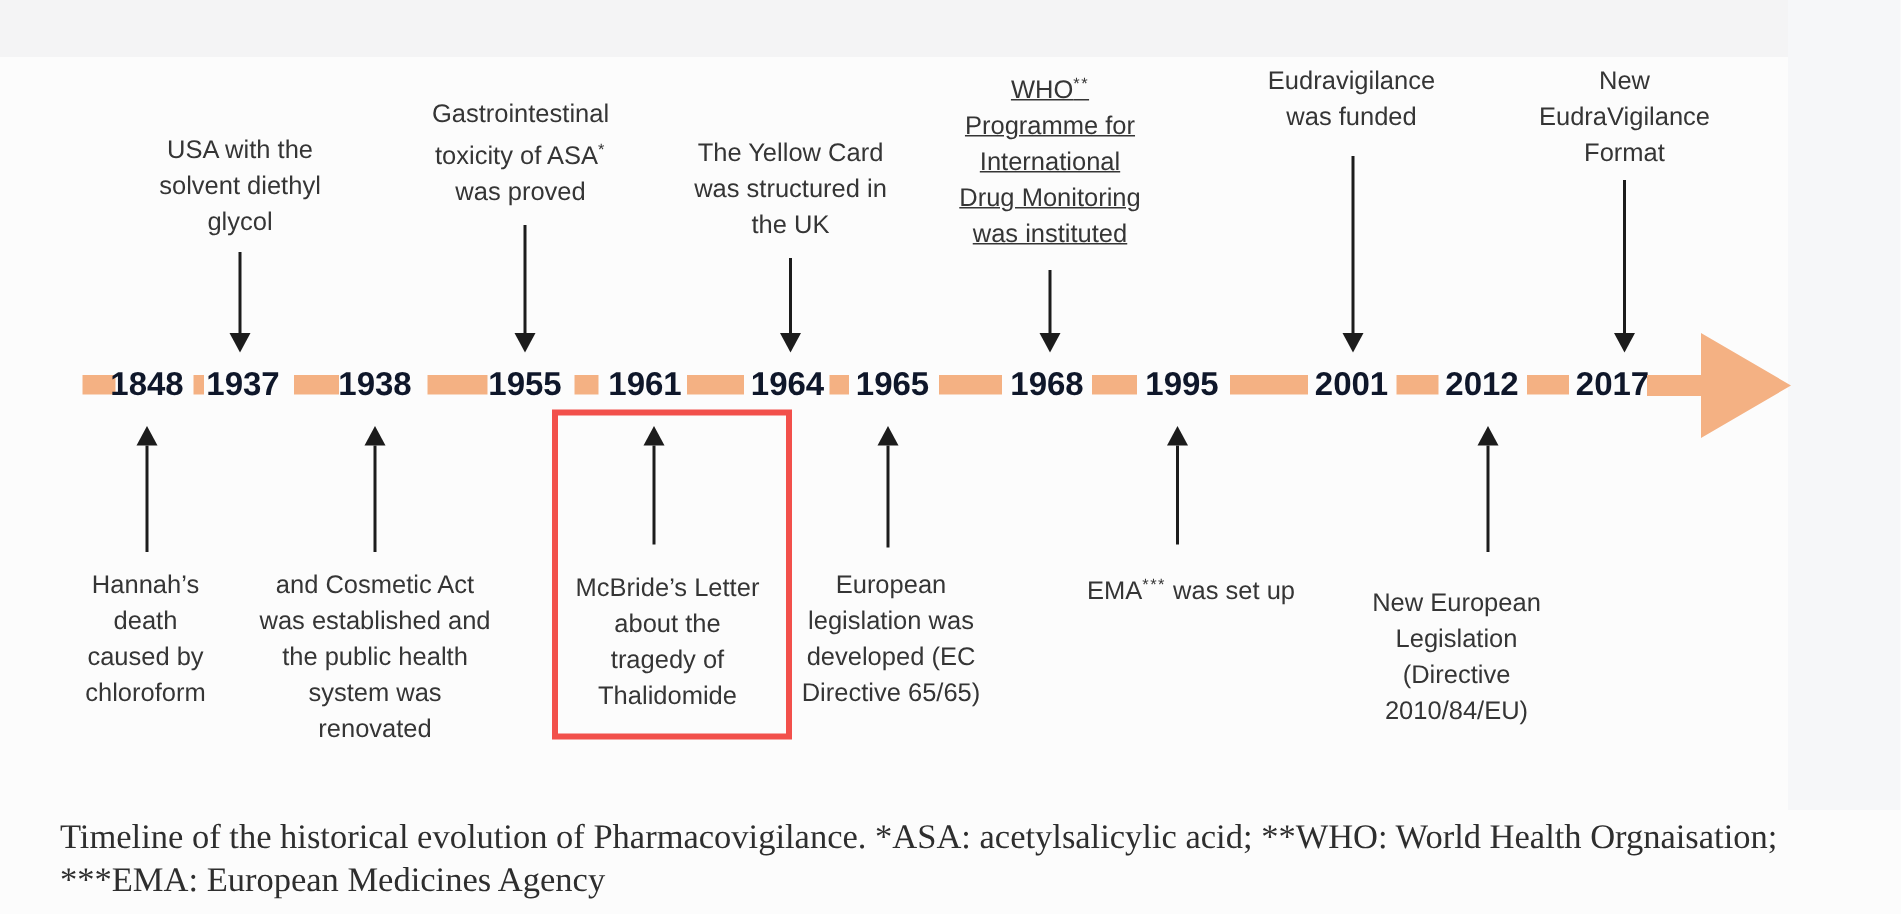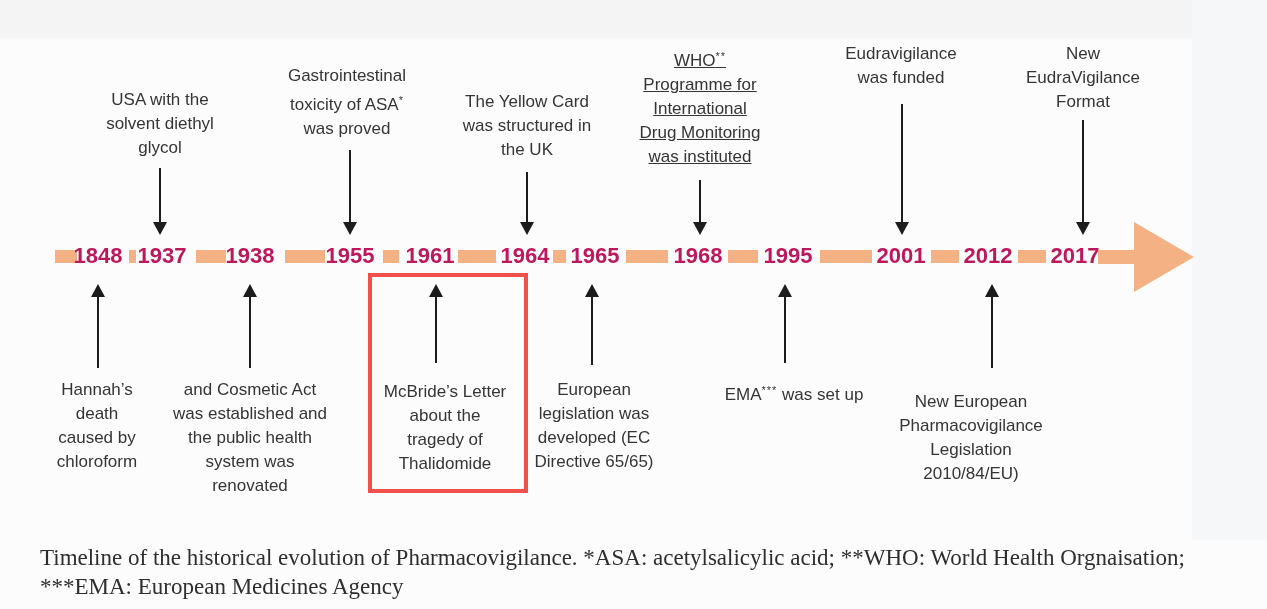--- a/index.html
+++ b/index.html
@@ -7,21 +7,21 @@
     position:relative;width:1267px;height:609px;overflow:hidden;
     background:#fcfcfc;font-family:"Liberation Sans",sans-serif;color:#3a3a3a;
   }
   .band-top{position:absolute;left:0;top:0;width:1267px;height:38px;background:#f4f4f5;}
   .band-right{position:absolute;left:1192px;top:0;width:75px;height:540px;background:#f6f7f9;}
 
   
   .dash{position:absolute;top:250px;height:13px;background:#f4b183;}
   .year{
     position:absolute;top:243px;transform:translateX(-50%);
-    font-size:22px;font-weight:bold;color:#be185d;white-space:nowrap;line-height:26px;
+    font-size:22px;font-weight:bold;color:#0f172a;white-space:nowrap;line-height:26px;
   }
   .big-arrow{position:absolute;left:1098px;top:216px;}
 
   
   .evt{position:absolute;transform:translateX(-50%);text-align:center;
        font-size:17px;line-height:24px;color:#353535;}
   .evt .line{white-space:nowrap;}
   .sup{font-size:11px;vertical-align:6px;letter-spacing:1px;}
 
   
@@ -192,20 +192,20 @@
   <div class="evt" style="left:794px;top:378px;">
     <div class="line"><span>EMA</span><span class="sup">***</span><span> was set up</span></div>
   </div>
 
   <div class="arr" style="left:985px;top:284px;height:84px;">
     <div class="tri-up"></div>
       <div class="shaft"></div>
   </div>
   <div class="evt" style="left:971px;top:390px;">
     <div class="line">New European</div>
-    <div class="line">Pharmacovigilance</div>
     <div class="line">Legislation</div>
+    <div class="line">(Directive</div>
     <div class="line">2010/84/EU)</div>
   </div>
 
   <div class="caption">Timeline of the historical evolution of Pharmacovigilance. *ASA: acetylsalicylic acid; **WHO: World Health Orgnaisation; ***EMA: European Medicines Agency</div>
 
 </div>
 
 </body></html>

